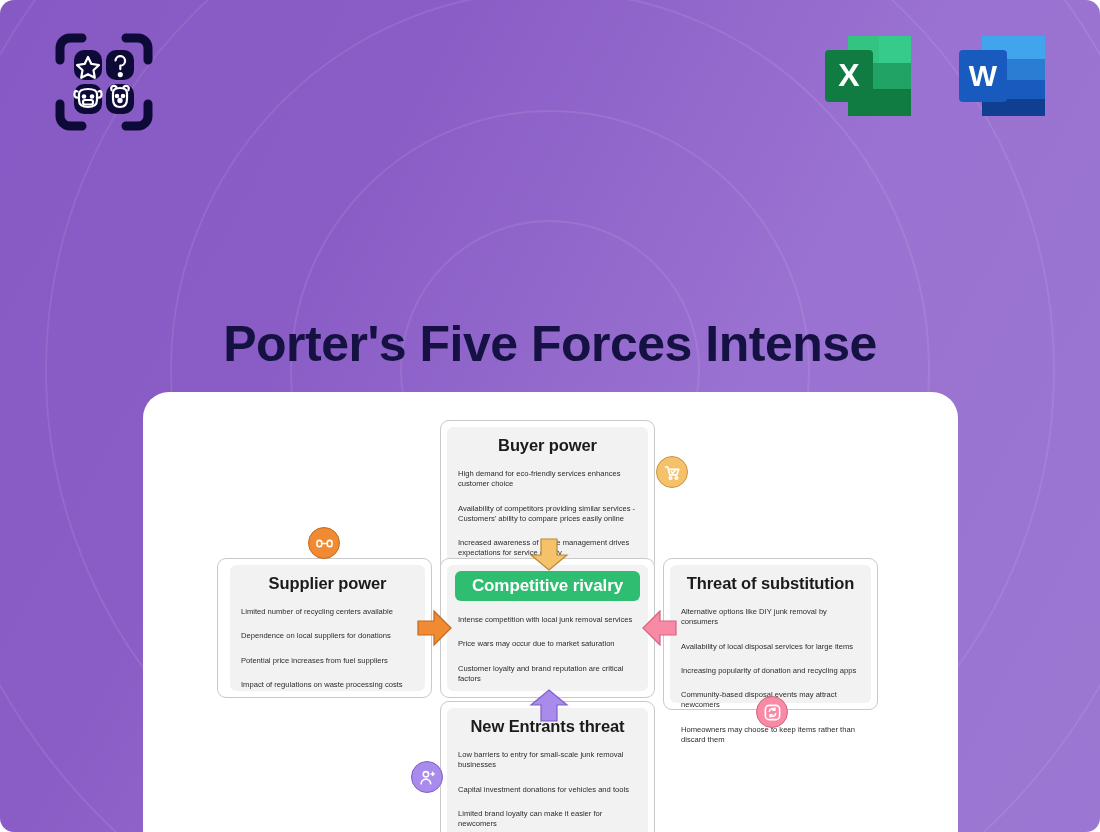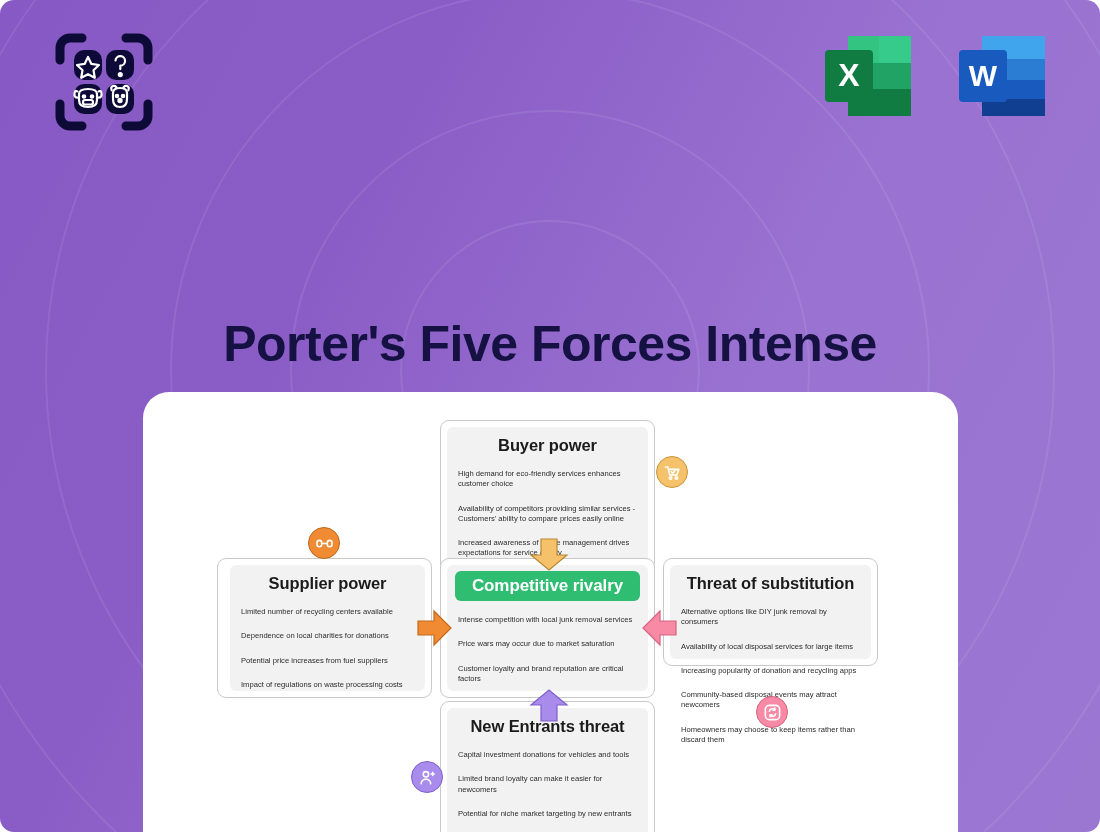--- a/index.html
+++ b/index.html
@@ -104,21 +104,21 @@
     line-height: 1.35;
     color: #2b2b2b;
     margin-bottom: 7px;
     margin-top: 14px;
   }
 
   
   #box-buyer      { left: 297px; top: 28px;  width: 215px; height: 152px; }
   #box-supplier   { left: 74px;  top: 166px; width: 215px; height: 140px; padding-left: 12px; }
   #box-rivalry    { left: 297px; top: 166px; width: 215px; height: 140px; }
-  #box-substitute { left: 520px; top: 166px; width: 215px; height: 108px; }
+  #box-substitute { left: 520px; top: 166px; width: 215px; height: 152px; }
   #box-entrants   { left: 297px; top: 309px; width: 215px; height: 145px; }
 
   
   .arrow { position: absolute; }
 
   
   .badge {
     position: absolute;
     width: 32px; height: 32px;
     border-radius: 50%;
@@ -221,21 +221,21 @@
             <li>Increased awareness of waste management drives expectations for service quality</li>
           </ul>
         </div>
       </div>
 
       <div class="force-box" id="box-supplier">
         <div class="force-inner">
           <div class="force-title">Supplier power</div>
           <ul class="force-list">
             <li>Limited number of recycling centers available</li>
-            <li>Dependence on local charities for donations</li>
+            <li>Dependence on local suppliers for donations</li>
             <li>Potential price increases from fuel suppliers</li>
             <li>Impact of regulations on waste processing costs</li>
           </ul>
         </div>
       </div>
 
       <div class="force-box" id="box-rivalry">
         <div class="force-inner">
           <div class="force-title highlight">Competitive rivalry</div>
           <ul class="force-list">
@@ -256,20 +256,21 @@
             <li>Community-based disposal events may attract newcomers</li>
             <li>Homeowners may choose to keep items rather than discard them</li>
           </ul>
         </div>
       </div>
 
       <div class="force-box" id="box-entrants">
         <div class="force-inner">
           <div class="force-title">New Entrants threat</div>
           <ul class="force-list">
+            <li>Low barriers to entry for small-scale junk removal businesses</li>
             <li>Capital investment donations for vehicles and tools</li>
             <li>Limited brand loyalty can make it easier for newcomers</li>
             <li>Potential for niche market targeting by new entrants</li>
 
           </ul>
         </div>
       </div>
 
       <svg class="arrow" style="left:385px; top:146px; width:42px; height:34px;" viewBox="0 0 42 34">
         <path d="M13 1 H29 V17 H39 L21 32 L3 17 H13 Z" fill="#f5c26b" stroke="#b98a33" stroke-width="1.2"></path>

